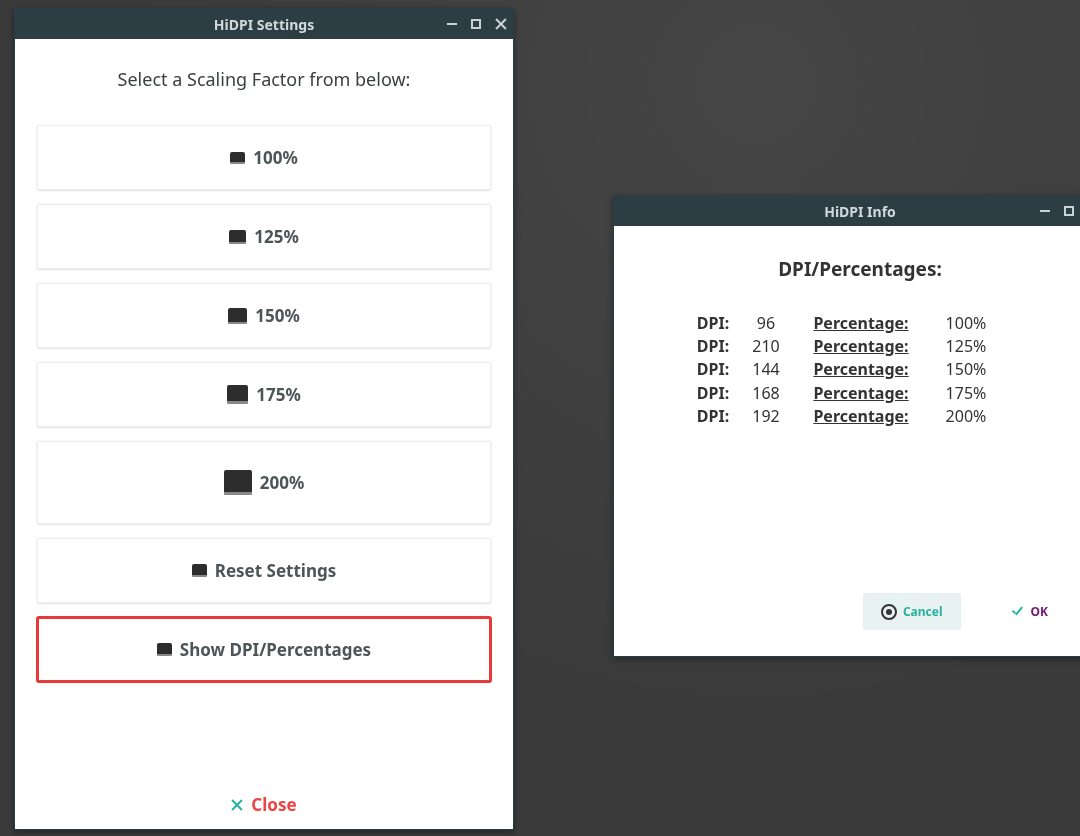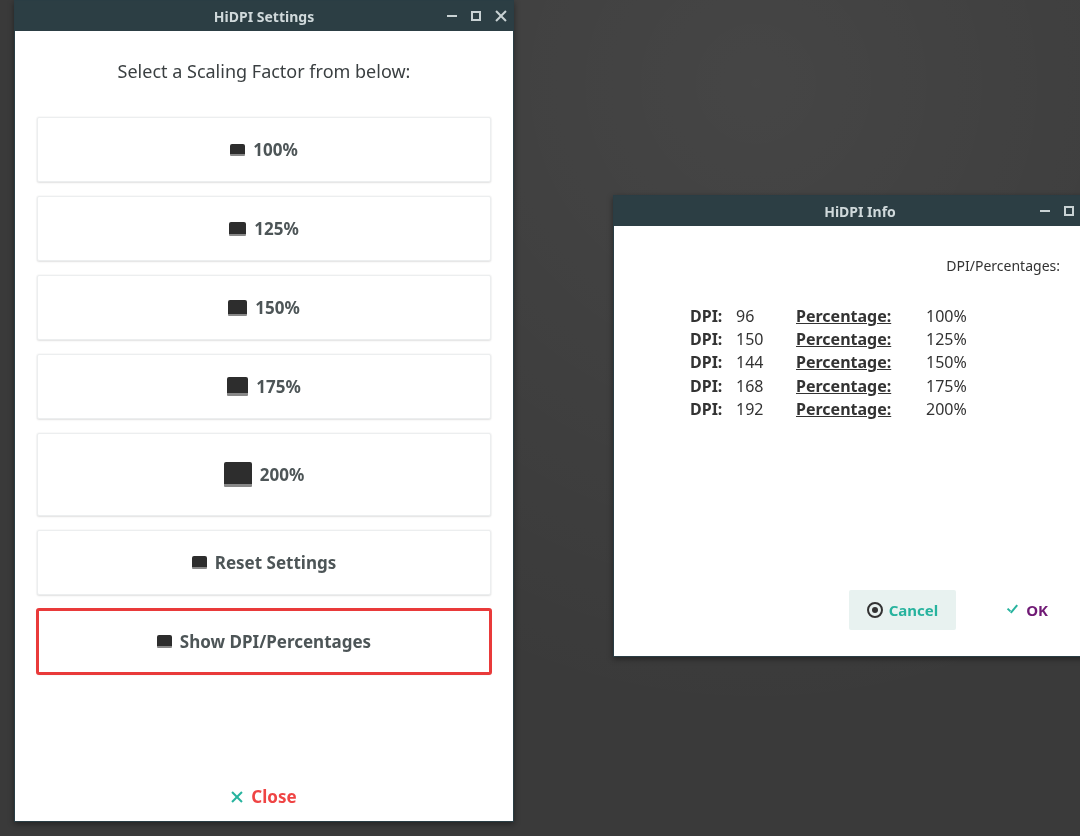--- a/index.html
+++ b/index.html
@@ -66,21 +66,21 @@
   .ctl-close { position: relative; width: 12px; height: 12px; }
   .ctl-close::before, .ctl-close::after {
     content: ""; position: absolute; left: 5px; top: -1px; width: 2px; height: 14px; background: #c9d2d4;
   }
   .ctl-close::before { transform: rotate(45deg); }
   .ctl-close::after  { transform: rotate(-45deg); }
 
   
   #win-settings {
     left: 14px;
-    top: 0;
+    top: 8px;
     width: 498px;
     height: 820px;
   }
   #win-settings .body {
     padding: 28px 22px 3px 22px;
     flex: 1;
     display: flex;
     flex-direction: column;
     justify-content: flex-end;
   }
@@ -157,50 +157,51 @@
     height: 460px;
     margin-left: 48px;
   }
   #win-info .body {
     padding: 30px 46px 14px 46px;
     flex: 1;
     display: flex;
     flex-direction: column;
   }
   .info-title {
-    text-align: right;
-    font-weight: 400;
-    font-size: 14px;
+    text-align: center;
+    font-weight: 700;
+    font-size: 19px;
     color: #333;
     margin-bottom: 30px;
   }
   .dpi-table {
     align-self: center;
     width: 340px;
     font-size: 16px;
     color: #333;
     line-height: 1.45;
+    text-align: center;
   }
   .dpi-row {
     display: flex;
   }
   .dpi-row .c1 { width: 46px; font-weight: 700; }
   .dpi-row .c2 { width: 60px; }
   .dpi-row .c3 { width: 130px; font-weight: 700; text-decoration: underline; }
   .dpi-row .c4 { width: 80px; }
 
   .info-buttons {
     margin-top: auto;
     display: flex;
     justify-content: flex-end;
     gap: 50px;
     align-items: center;
     padding: 8px 2px 12px 2px;
     font-weight: 700;
-    font-size: 15px;
+    font-size: 12px;
     text-align: center;
   }
   .btn-cancel {
     background: #e8f2f0;
     color: #27b39e;
     padding: 10px 18px;
     border-radius: 2px;
     display: flex;
     align-items: center;
     gap: 6px;
@@ -295,21 +296,21 @@
 
     <div class="dpi-table">
       <div class="dpi-row">
         <div class="c1">DPI:</div>
         <div class="c2">96</div>
         <div class="c3">Percentage:</div>
         <div class="c4">100%</div>
       </div>
       <div class="dpi-row">
         <div class="c1">DPI:</div>
-        <div class="c2">150</div>
+        <div class="c2">210</div>
         <div class="c3">Percentage:</div>
         <div class="c4">125%</div>
       </div>
       <div class="dpi-row">
         <div class="c1">DPI:</div>
         <div class="c2">144</div>
         <div class="c3">Percentage:</div>
         <div class="c4">150%</div>
       </div>
       <div class="dpi-row">

